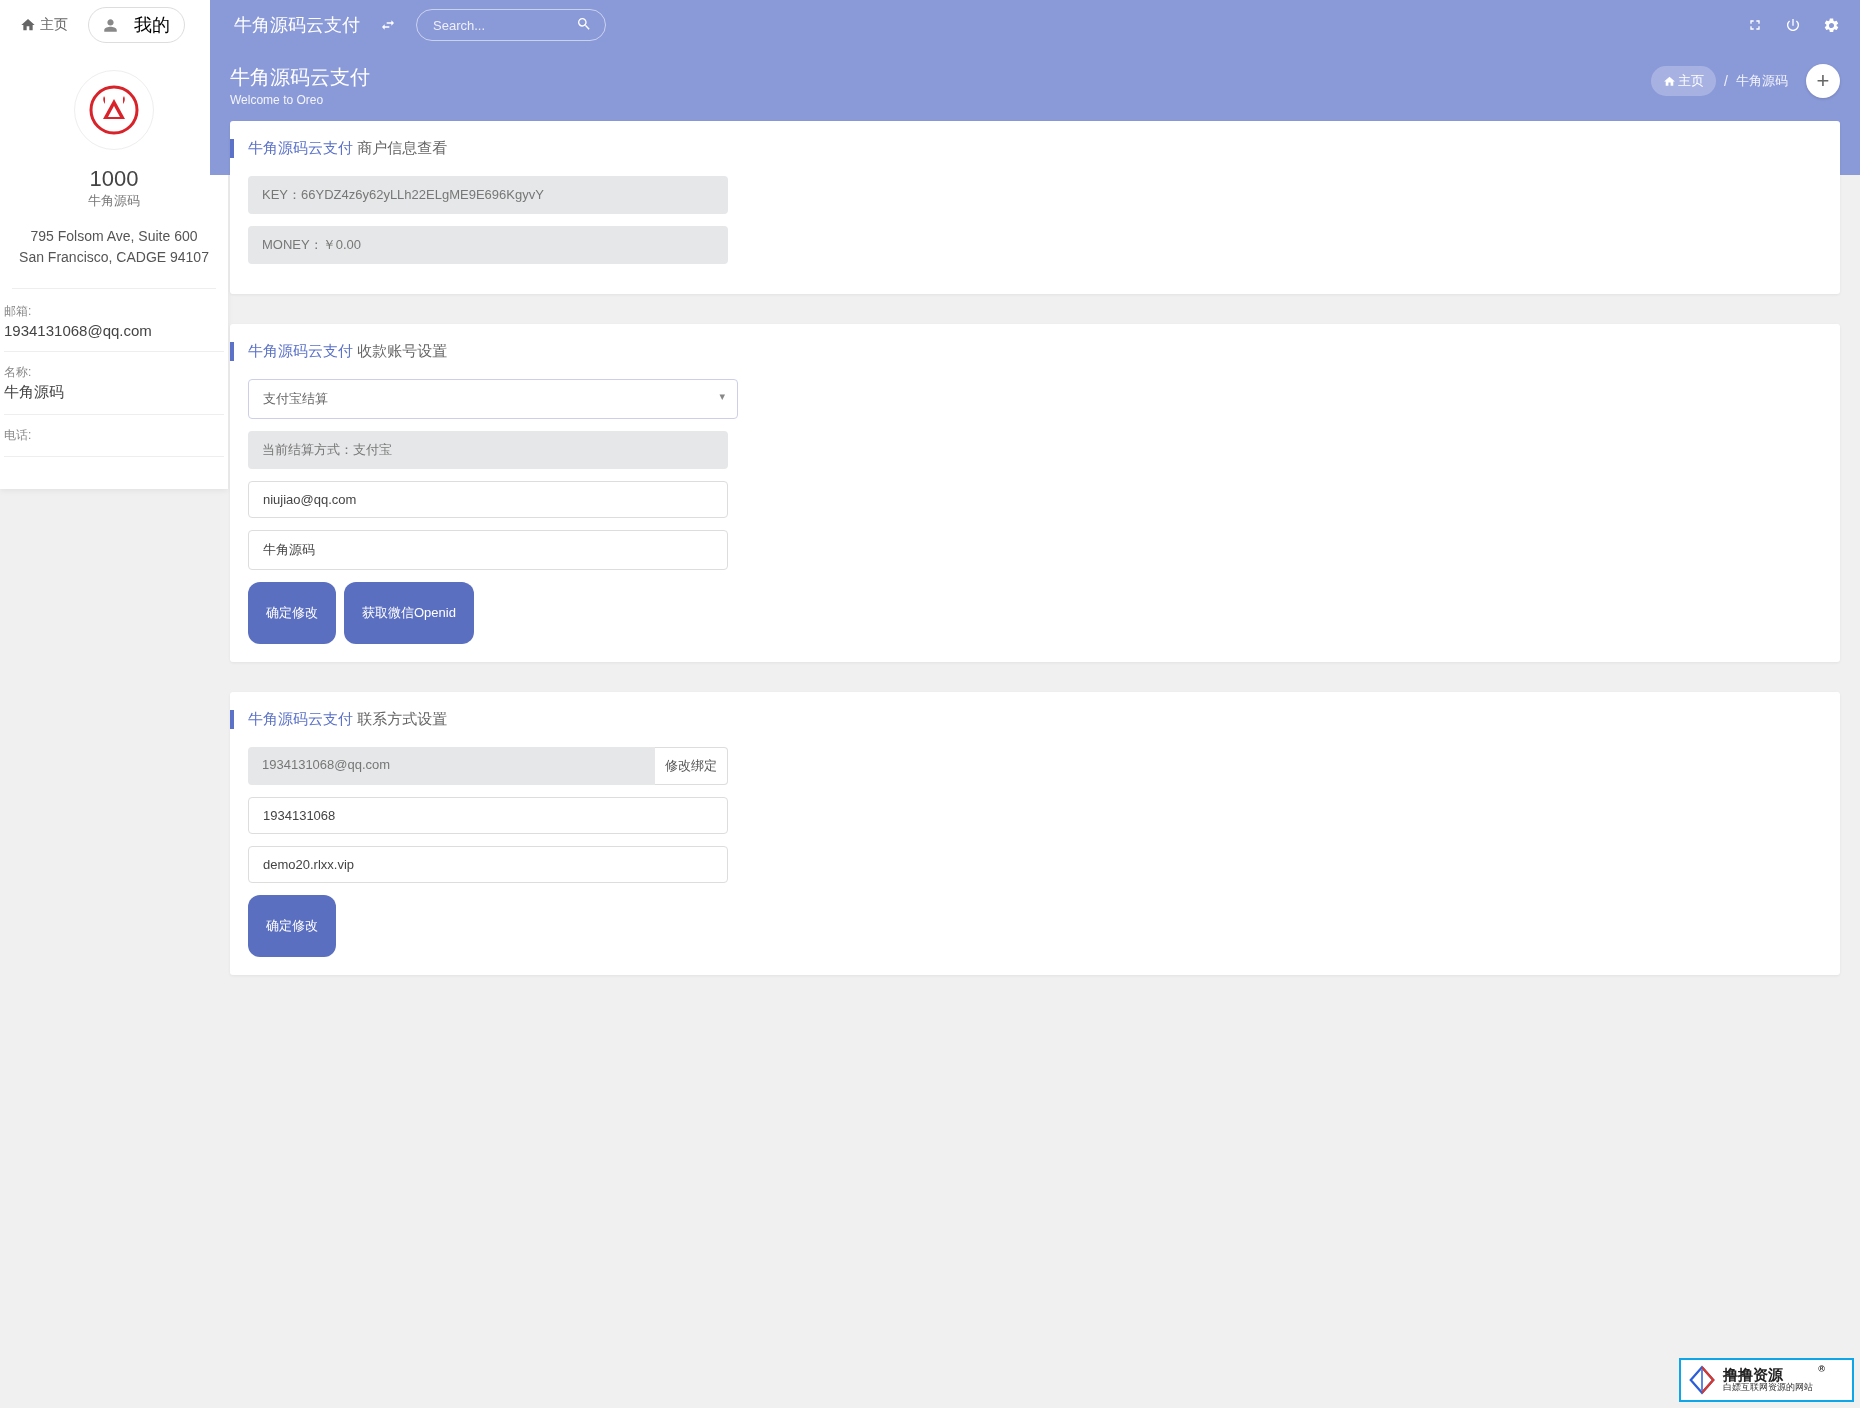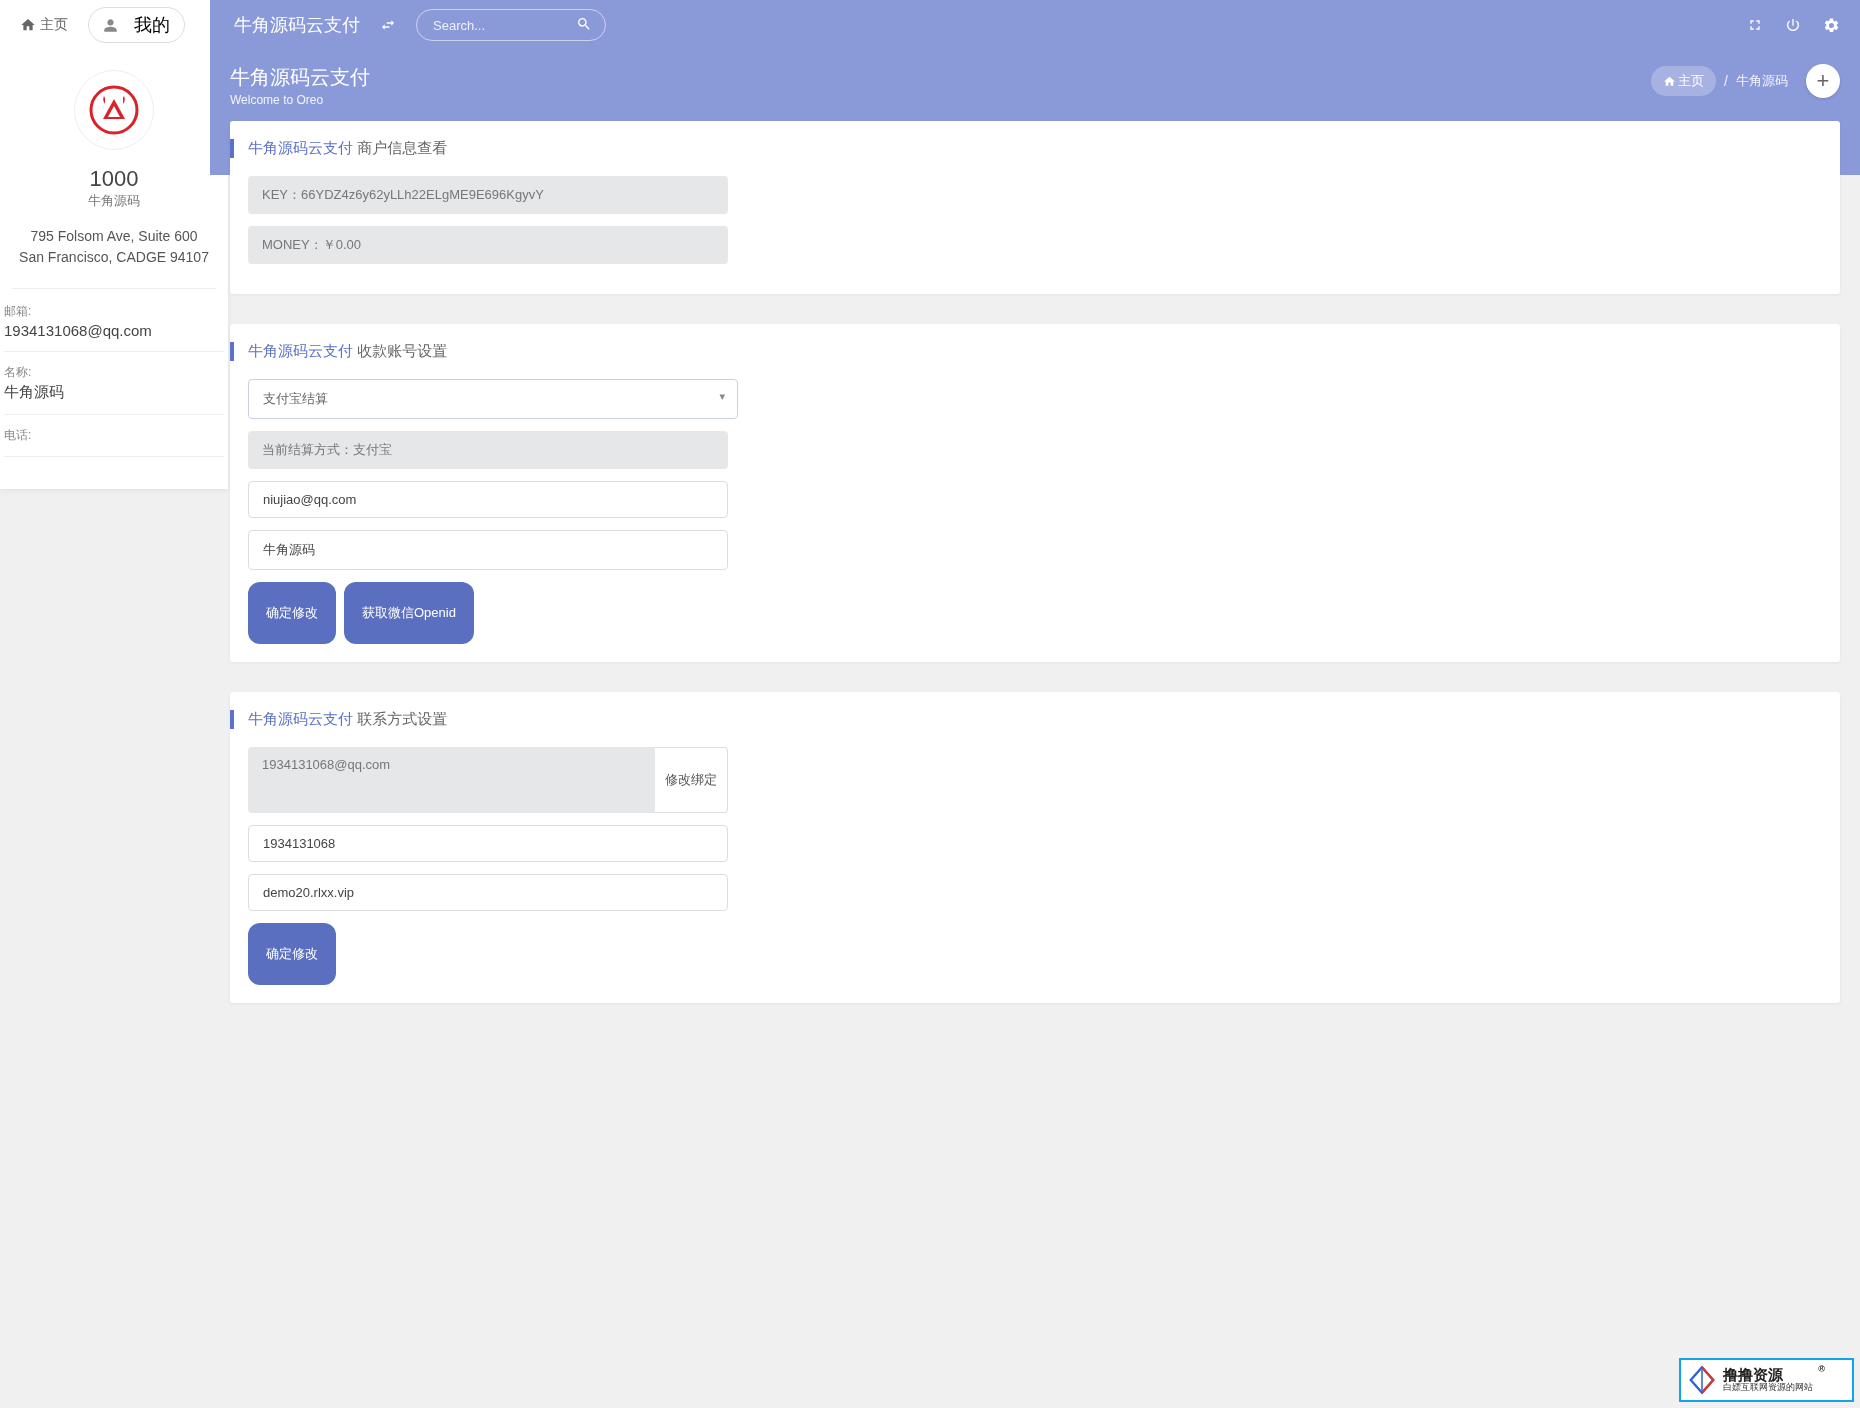--- a/index.html
+++ b/index.html
@@ -46,21 +46,21 @@
 .ct-sub { color: #666; }
 .readonly { background: #e6e7e8; border-radius: 4px; padding: 10px 14px; font-size: 13px; color: #777; margin-bottom: 12px; max-width: 480px; }
 .select-box { border: 1px solid #ccd0e6; border-radius: 4px; padding: 10px 14px; font-size: 13px; color: #666; max-width: 490px; margin-bottom: 12px; position:relative; cursor:pointer; }
 .select-box:after { content: "▾"; position:absolute; right:12px; top:10px; font-size:11px; color:#888; }
 .text-input { border: 1px solid #ddd; border-radius: 4px; padding: 10px 14px; font-size: 13px; color: #444; max-width: 480px; margin-bottom: 12px; background:#fff; }
 .text-input[data-editable="true"] { cursor:text; }
 .btn-row { display:flex; gap:8px; }
 .btn { background: #5b6fc0; color: #fff; border: none; border-radius: 12px; padding: 22px 18px; font-size: 13px; cursor: pointer; }
 .input-group { display:flex; max-width: 480px; margin-bottom:12px; }
 .input-group .readonly { flex:1; margin:0; border-radius: 4px 0 0 4px; }
-.input-group .addon { border:1px solid #ddd; border-left:none; border-radius: 0 4px 4px 0; padding: 23px 10px; font-size:13px; color:#555; background:#fff; cursor:pointer; }
+.input-group .addon { border:1px solid #ddd; border-left:none; border-radius: 0 4px 4px 0; padding: 9px 10px; font-size:13px; color:#555; background:#fff; cursor:pointer; }
 
 .watermark { position: fixed; right: 6px; bottom: 6px; width: 175px; height: 44px; border: 2px solid #0ea5e9; background: #fff; display:flex; align-items:center; padding:4px 6px; gap:6px; }
 .wm-logo { width:30px; height:30px; }
 .wm-text { display:flex; flex-direction:column; line-height:1.1; }
 .wm-big { font-size:15px; font-weight:700; color:#222; position:relative; }
 .wm-big sup { font-size:9px; position:absolute; top:-2px; right:-12px; }
 .wm-small { font-size:9px; color:#333; }
 
 svg { display:block; }
 </style>

